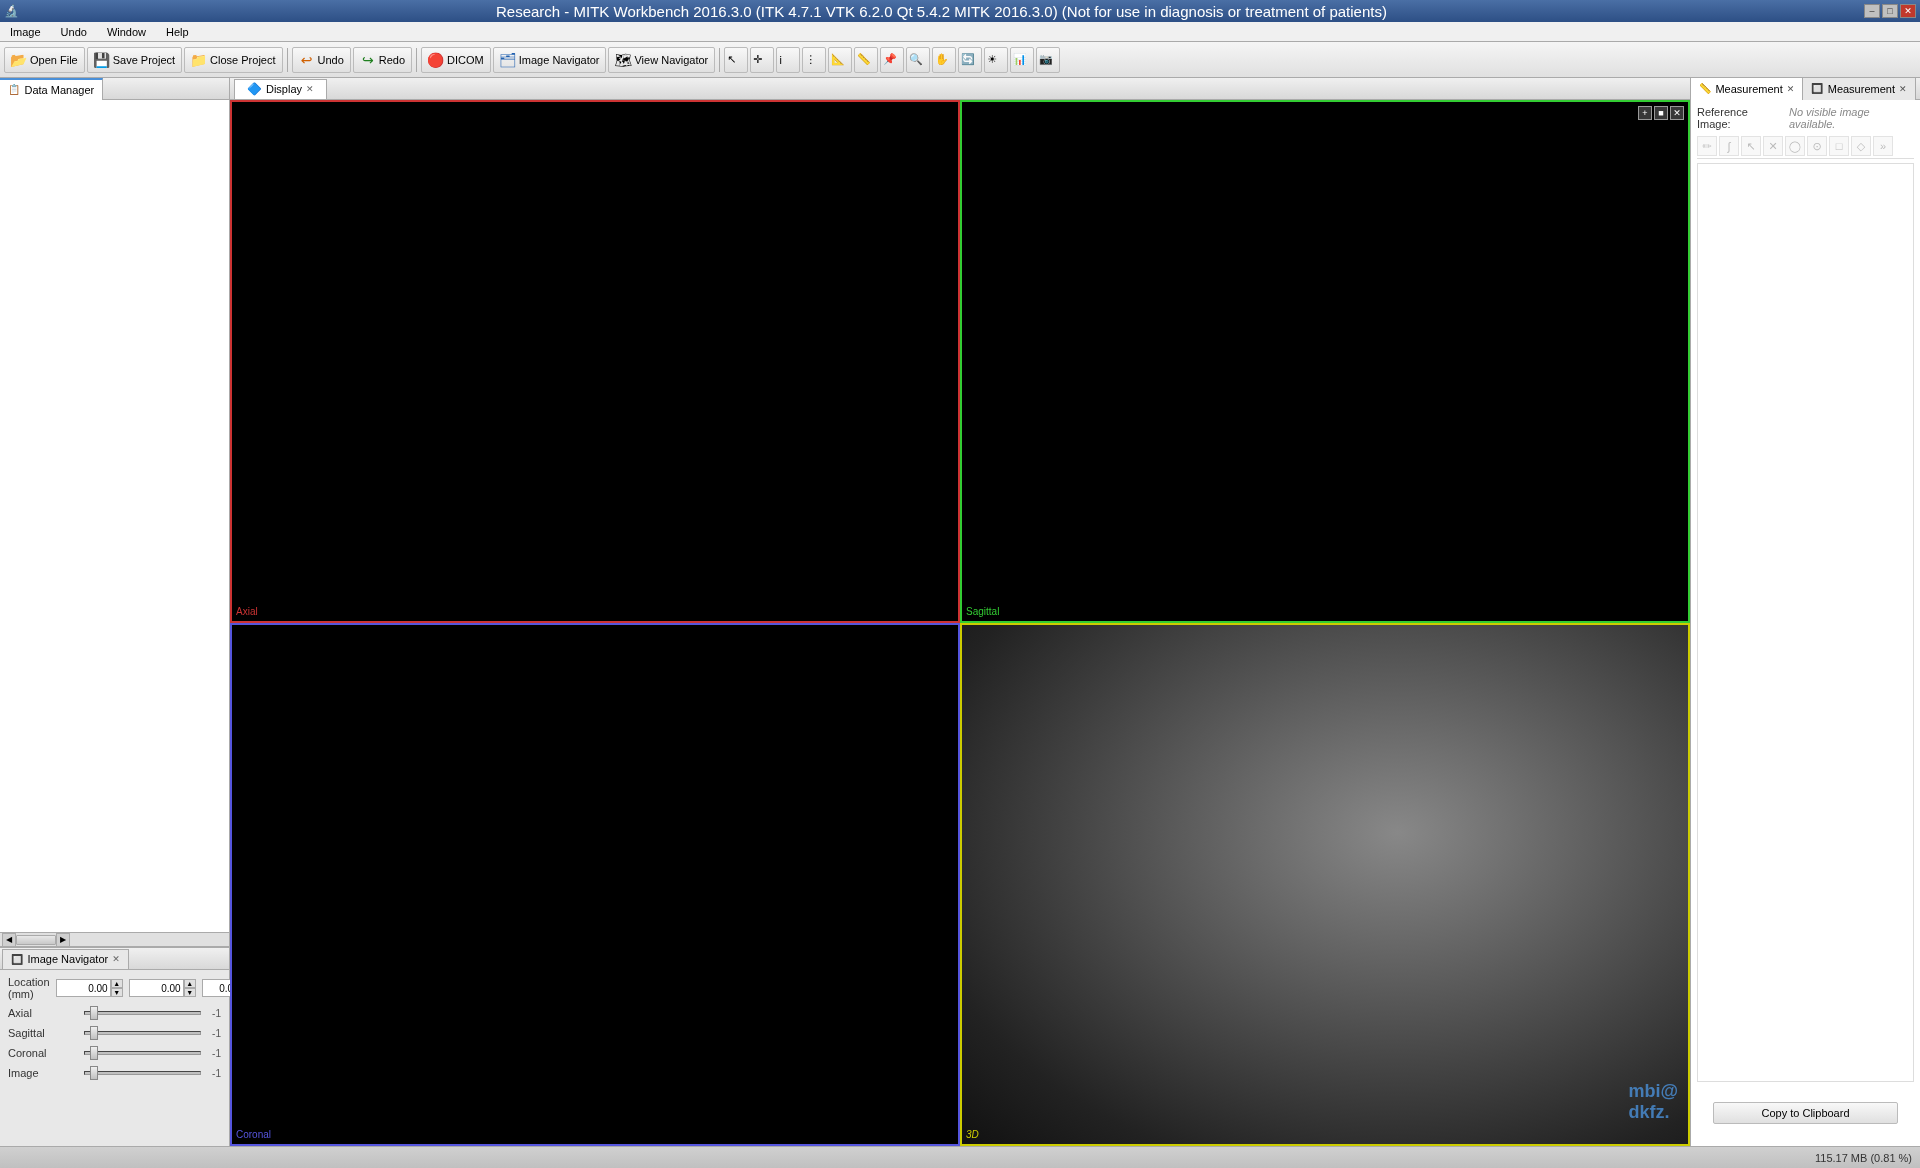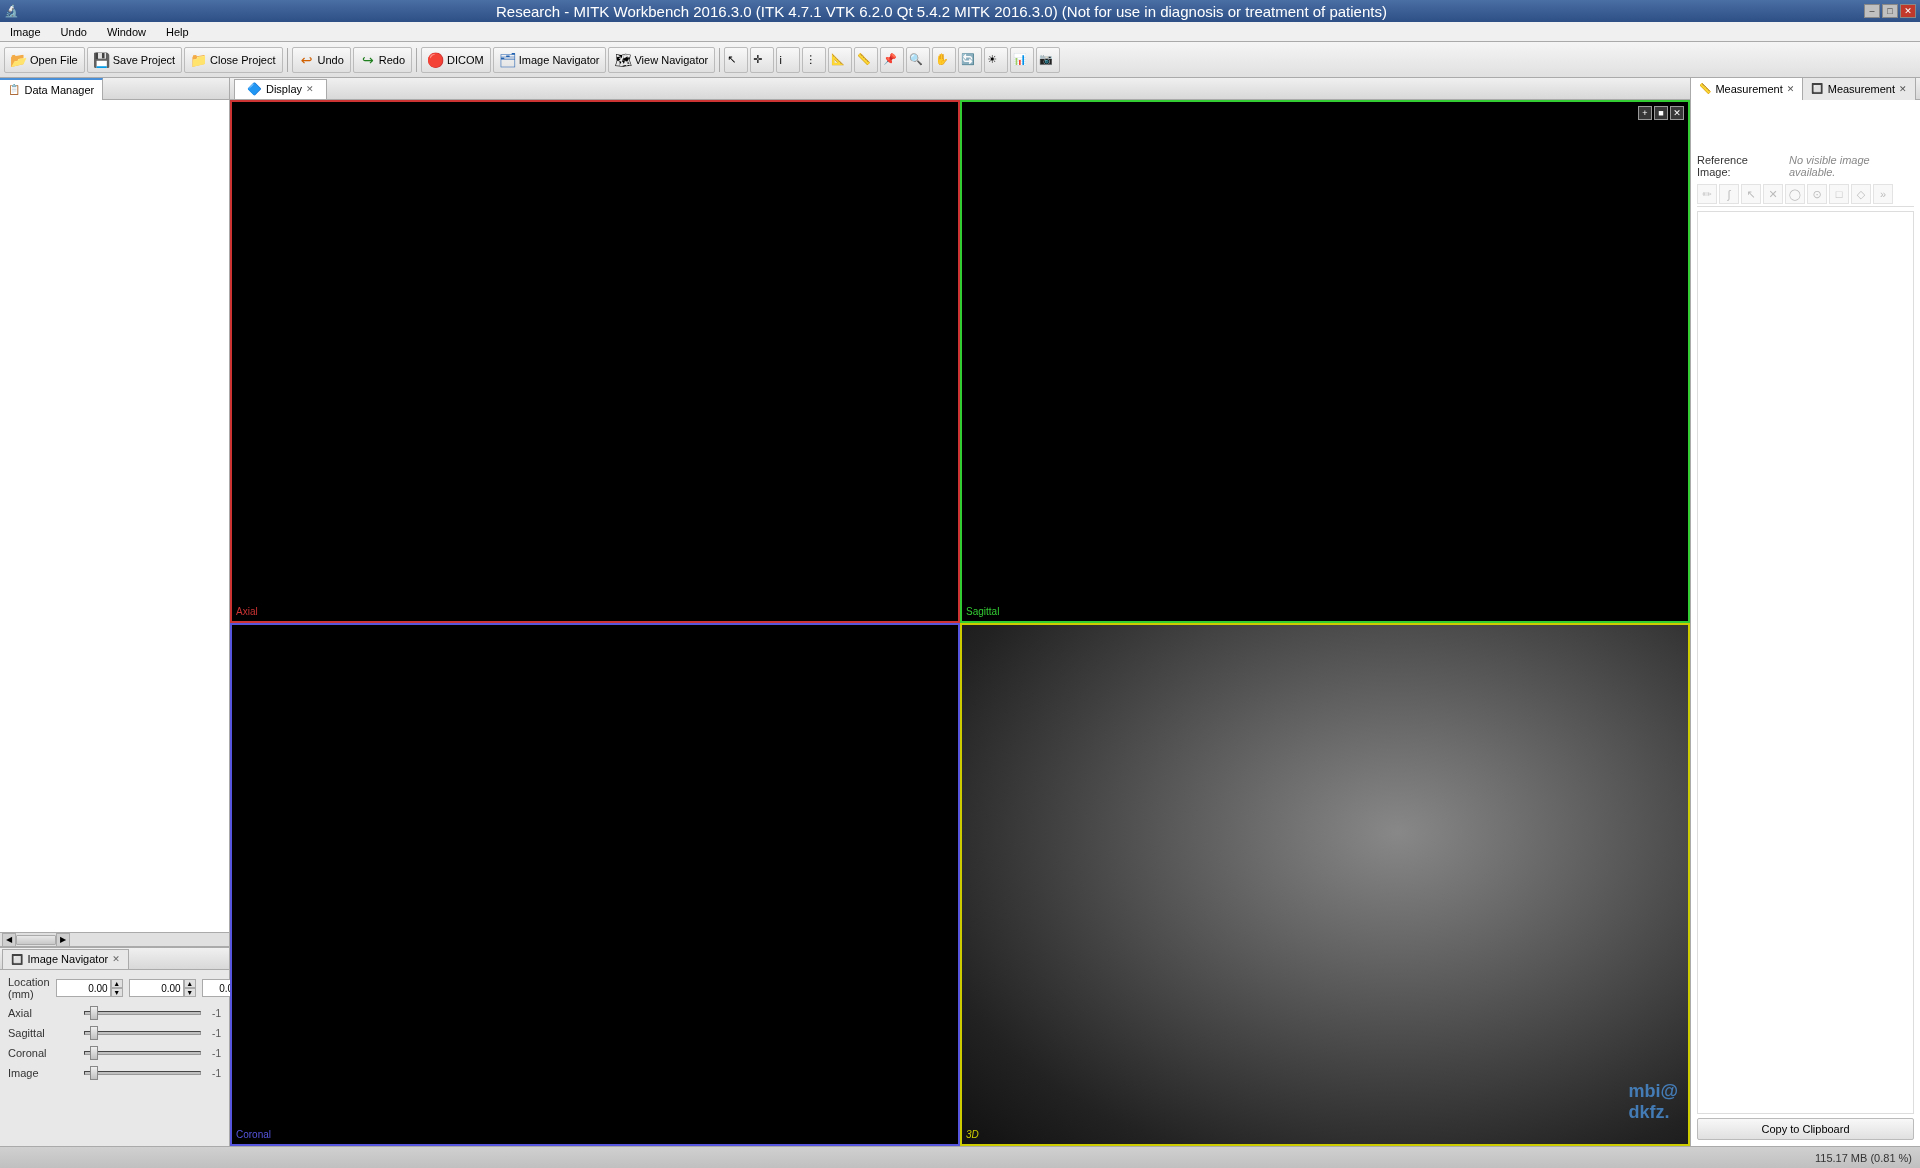--- a/index.html
+++ b/index.html
@@ -346,21 +346,20 @@
       padding: 6px;
       display: flex;
       flex-direction: column;
       gap: 4px;
     }
     .ref-image-row {
       display: flex;
       align-items: flex-end;
       gap: 8px;
       font-size: 11px;
-      margin-top: 48px;
     }
     .ref-image-label { color: #333; font-weight: normal; }
     .ref-image-val { color: #888; font-style: italic; }
 
     .drawing-toolbar {
       display: flex;
       align-items: center;
       gap: 2px;
       padding: 2px 0;
       border-bottom: 1px solid #ddd;
@@ -376,21 +375,21 @@
     }
     .draw-btn.disabled { opacity: 0.4; cursor: default; }
 
     .measurement-area {
       flex: 1;
       background: white;
       border: 1px solid #ddd;
     }
 
     .copy-clipboard-btn {
-      margin: 0;
+      margin: 16px;
       padding: 4px 8px;
       background: linear-gradient(to bottom, #f8f8f8, #e0e0e0);
       border: 1px solid #bbb;
       border-radius: 2px;
       font-size: 11px;
       cursor: pointer;
       text-align: center;
     }
 
     

